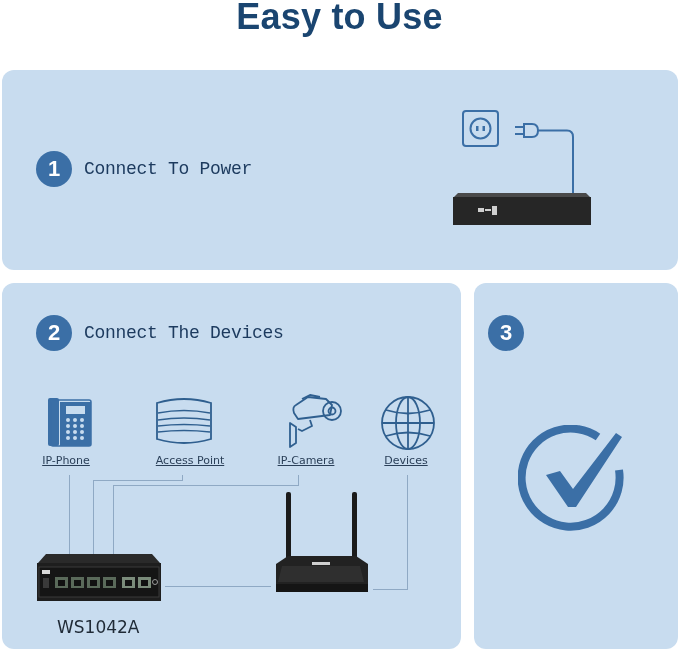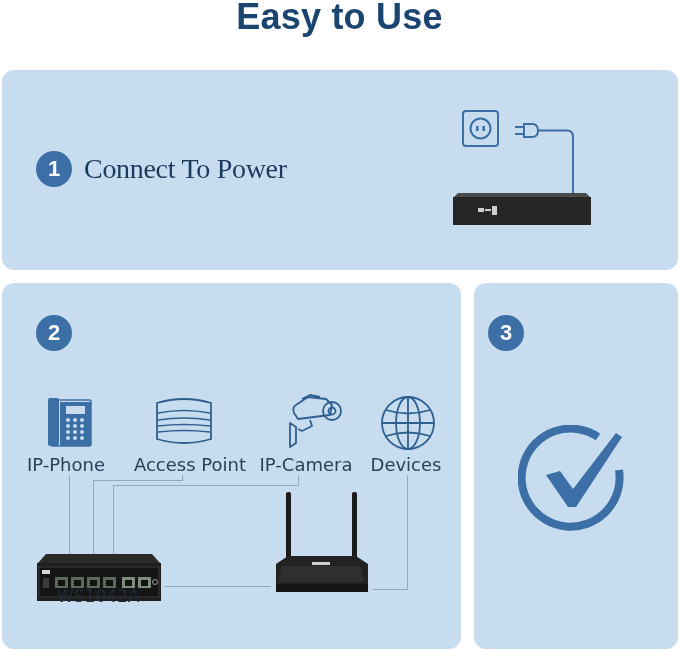--- a/index.html
+++ b/index.html
@@ -19,28 +19,28 @@
   #panel2 { left: 2px; top: 283px; width: 459px; height: 366px; }
   #panel3 { left: 474px; top: 283px; width: 204px; height: 366px; }
 
   .step-head { position: absolute; display: flex; align-items: center; }
   .step-num {
     width: 36px; height: 36px; border-radius: 50%; background: #3b6fa6;
     color: #ffffff; font-family: "Liberation Sans", sans-serif; font-weight: bold;
     font-size: 22px; display: flex; align-items: center; justify-content: center;
   }
   .step-label {
-    margin-left: 12px; font-family: Liberation Serif, serif; font-size: 28px;
+    margin-left: 12px; font-family: Liberation Mono, monospace; font-size: 18px;
     color: #1c3a5e; white-space: nowrap; letter-spacing: -0.3px;
   }
 
   .abs { position: absolute; }
   .dev-label {
-    position: absolute; font-family: "DejaVu Sans", sans-serif; font-size: 18px;
-    color: #2a3f58; white-space: nowrap; transform: translateX(-50%);
+    position: absolute; font-family: "DejaVu Sans", sans-serif; font-size: 11px;
+    color: #2a3f58; white-space: nowrap; transform: translateX(-50%); text-decoration: underline;
   }
   .model-label {
     position: absolute; font-family: "DejaVu Sans", sans-serif; font-size: 17px;
     color: #1f2a36; white-space: nowrap;
   }
   .line { position: absolute; background: #8fa9c4; }
 </style>
 </head>
 <body>
 
@@ -71,20 +71,21 @@
       <rect x="36" y="108" width="6" height="4" fill="#cfcfcf"></rect>
       <rect x="43" y="109" width="6" height="2" fill="#cfcfcf"></rect>
       <rect x="50" y="106" width="5" height="9" fill="#cfcfcf"></rect>
     </g>
   </svg>
 </div>
 
 <div class="panel" id="panel2">
   <div class="step-head" style="left:34px; top:32px;">
     <div class="step-num">2</div>
+    <div class="step-label">Connect The Devices</div>
   </div>
 
   <svg class="abs" style="left:44px; top:113px;" width="48" height="52" viewBox="0 0 48 52">
     <rect x="2" y="2" width="11" height="48" rx="2" fill="#3b6fa6"></rect>
     <rect x="5" y="4" width="40" height="46" rx="2" fill="none" stroke="#3b6fa6" stroke-width="1.5"></rect>
     <rect x="14" y="6" width="31" height="44" fill="#3b6fa6"></rect>
     <rect x="20" y="10" width="19" height="8" fill="#c8dcef"></rect>
     <g fill="#c8dcef">
       <circle cx="22" cy="24" r="2"></circle>
         <circle cx="29" cy="24" r="2"></circle>
@@ -165,21 +166,21 @@
     <g fill="#111">
       <rect x="24" y="27" width="7" height="6"></rect>
         <rect x="40" y="27" width="7" height="6"></rect>
       <rect x="56" y="27" width="7" height="6"></rect>
         <rect x="72" y="27" width="7" height="6"></rect>
       <rect x="91" y="27" width="7" height="6"></rect>
         <rect x="107" y="27" width="7" height="6"></rect>
     </g>
     <circle cx="121" cy="29" r="2.5" fill="none" stroke="#9a9a9a" stroke-width="1"></circle>
   </svg>
-  <div class="model-label" style="left:55px; top:303px;">WS1042A</div>
+  <div class="model-label" style="left:55px; top:334px;">WS1042A</div>
 
   <svg class="abs" style="left:266px; top:205px;" width="106" height="110" viewBox="0 0 106 110">
     <rect x="18" y="4" width="5" height="76" rx="2" fill="#1b1b1b"></rect>
     <rect x="84" y="4" width="5" height="76" rx="2" fill="#1b1b1b"></rect>
     <polygon points="8,76 20,68 88,68 100,76 100,96 8,96" fill="#222"></polygon>
     <polygon points="14,78 92,78 96,94 10,94" fill="#2f2f2f"></polygon>
     <rect x="8" y="96" width="92" height="8" fill="#151515"></rect>
     <rect x="44" y="74" width="18" height="3" fill="#d0d0d0"></rect>
   </svg>
 </div>

